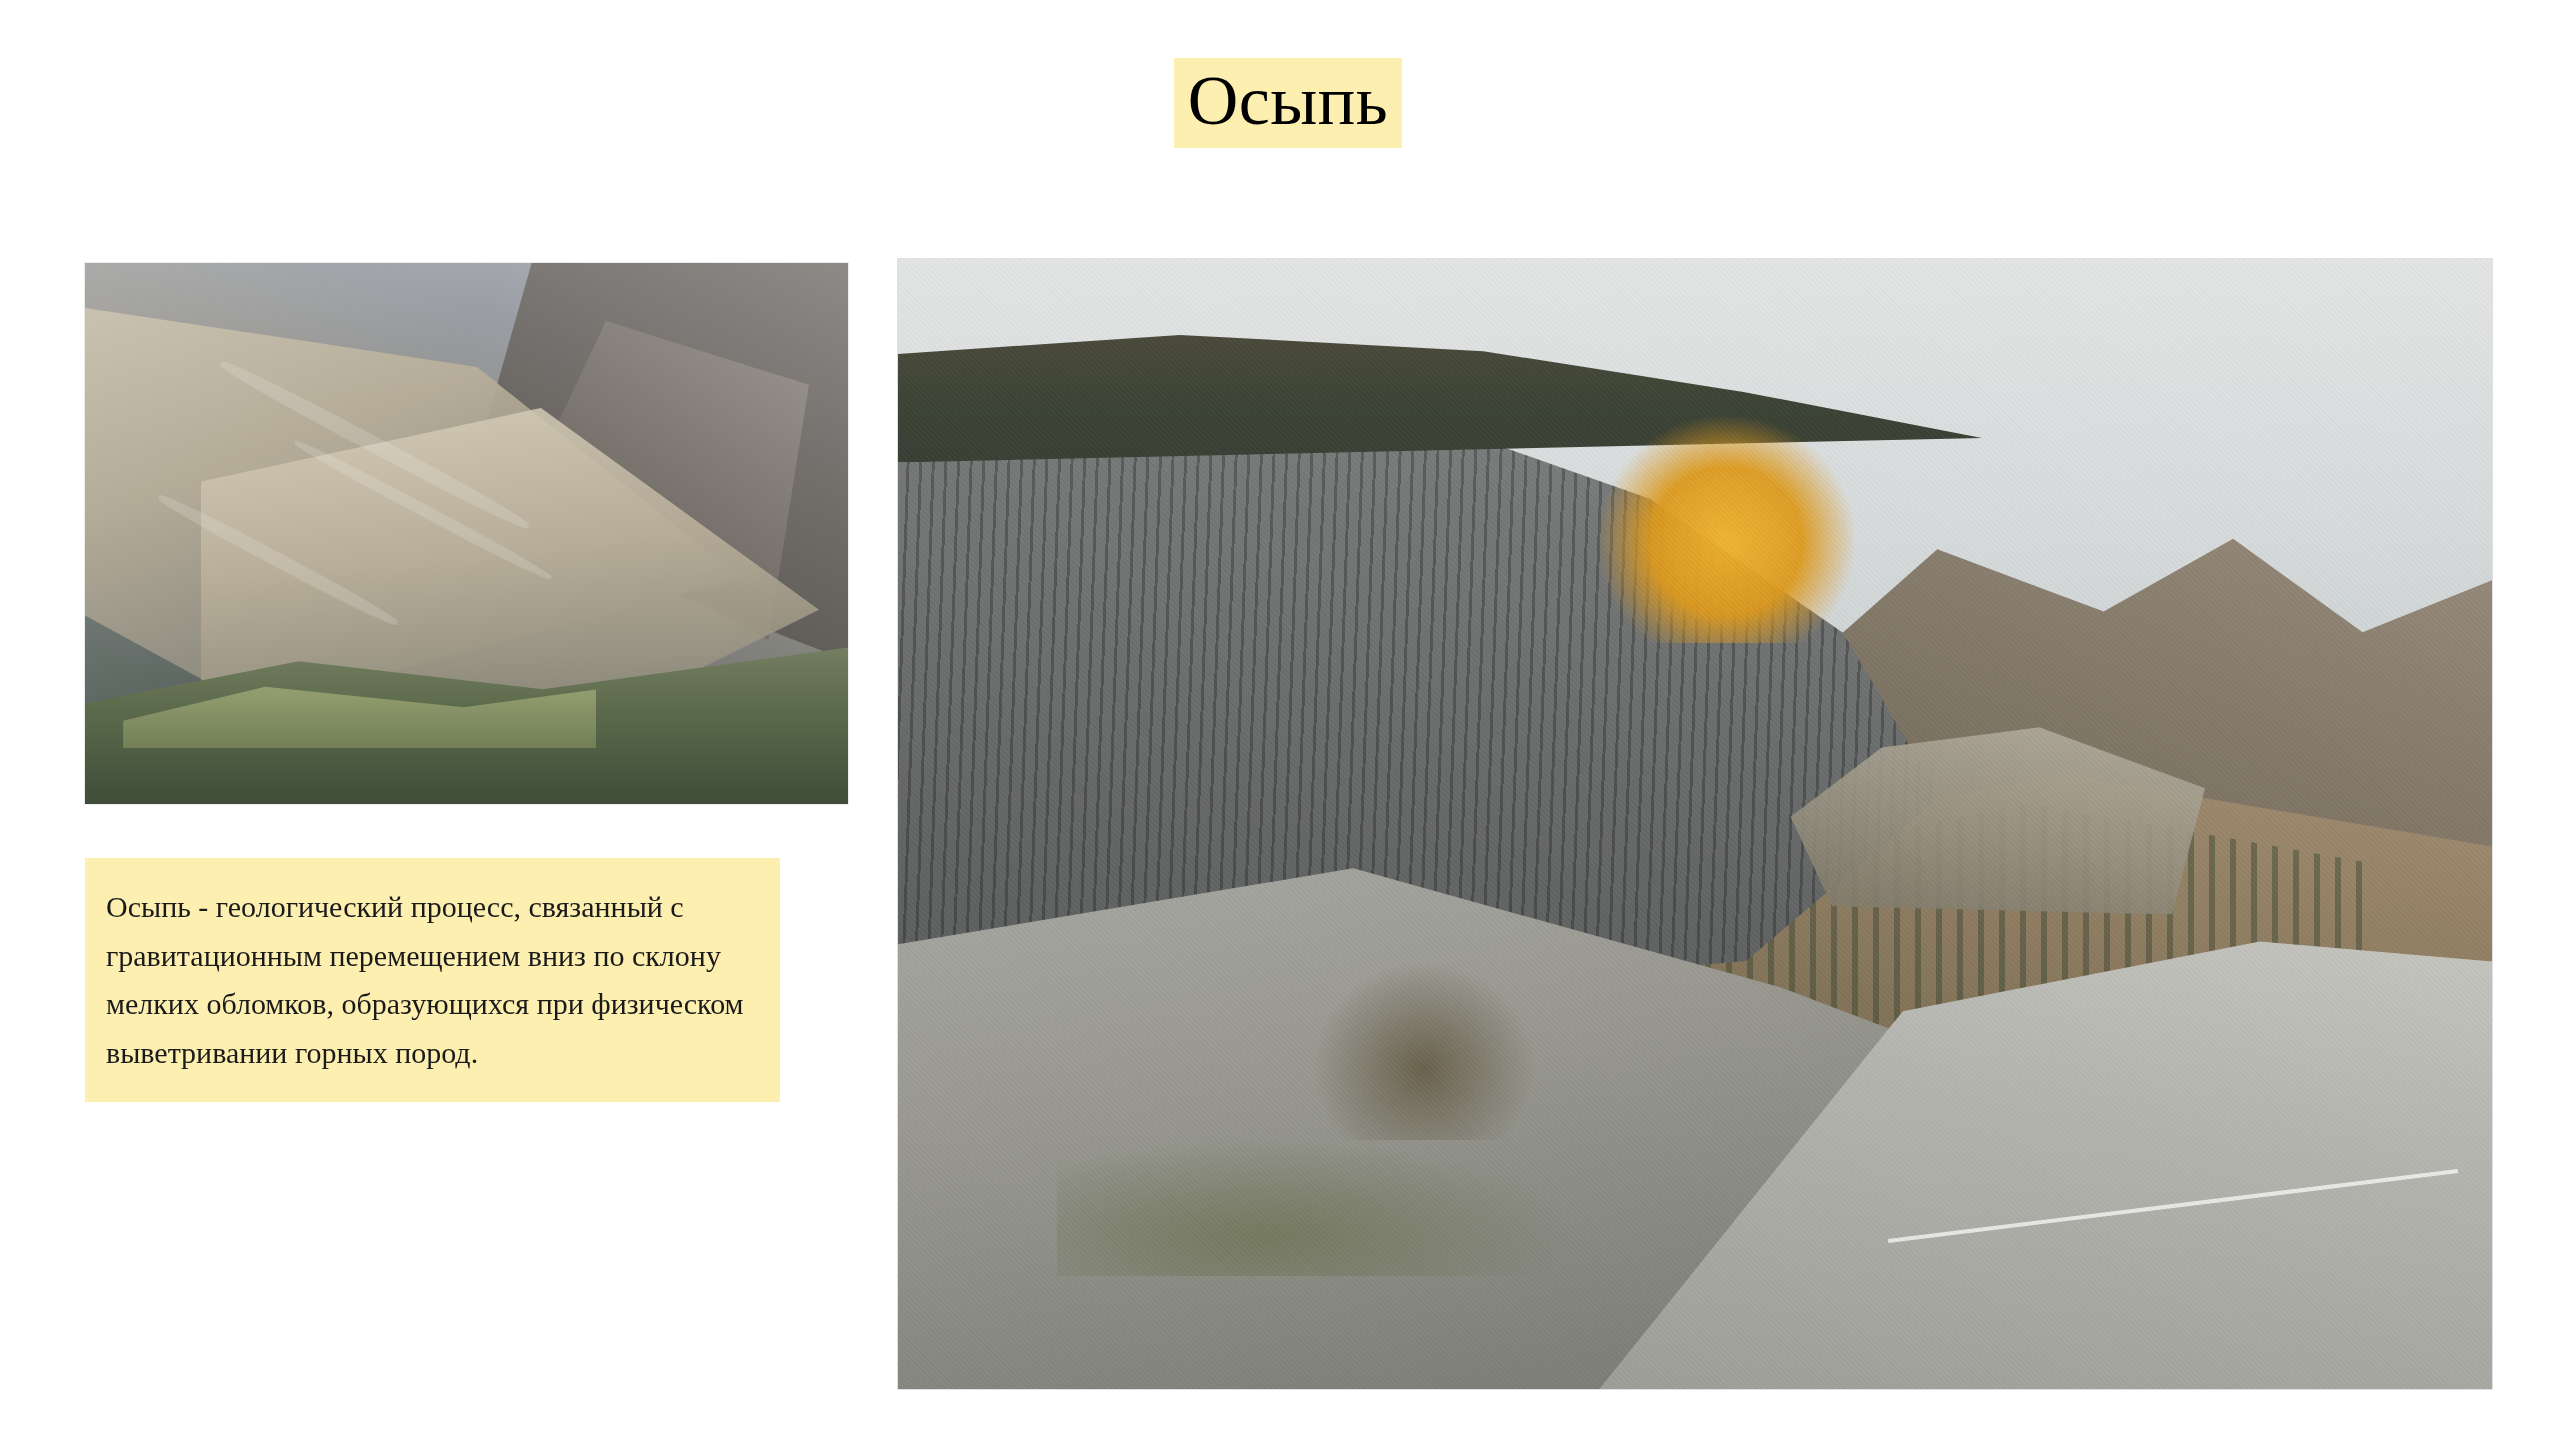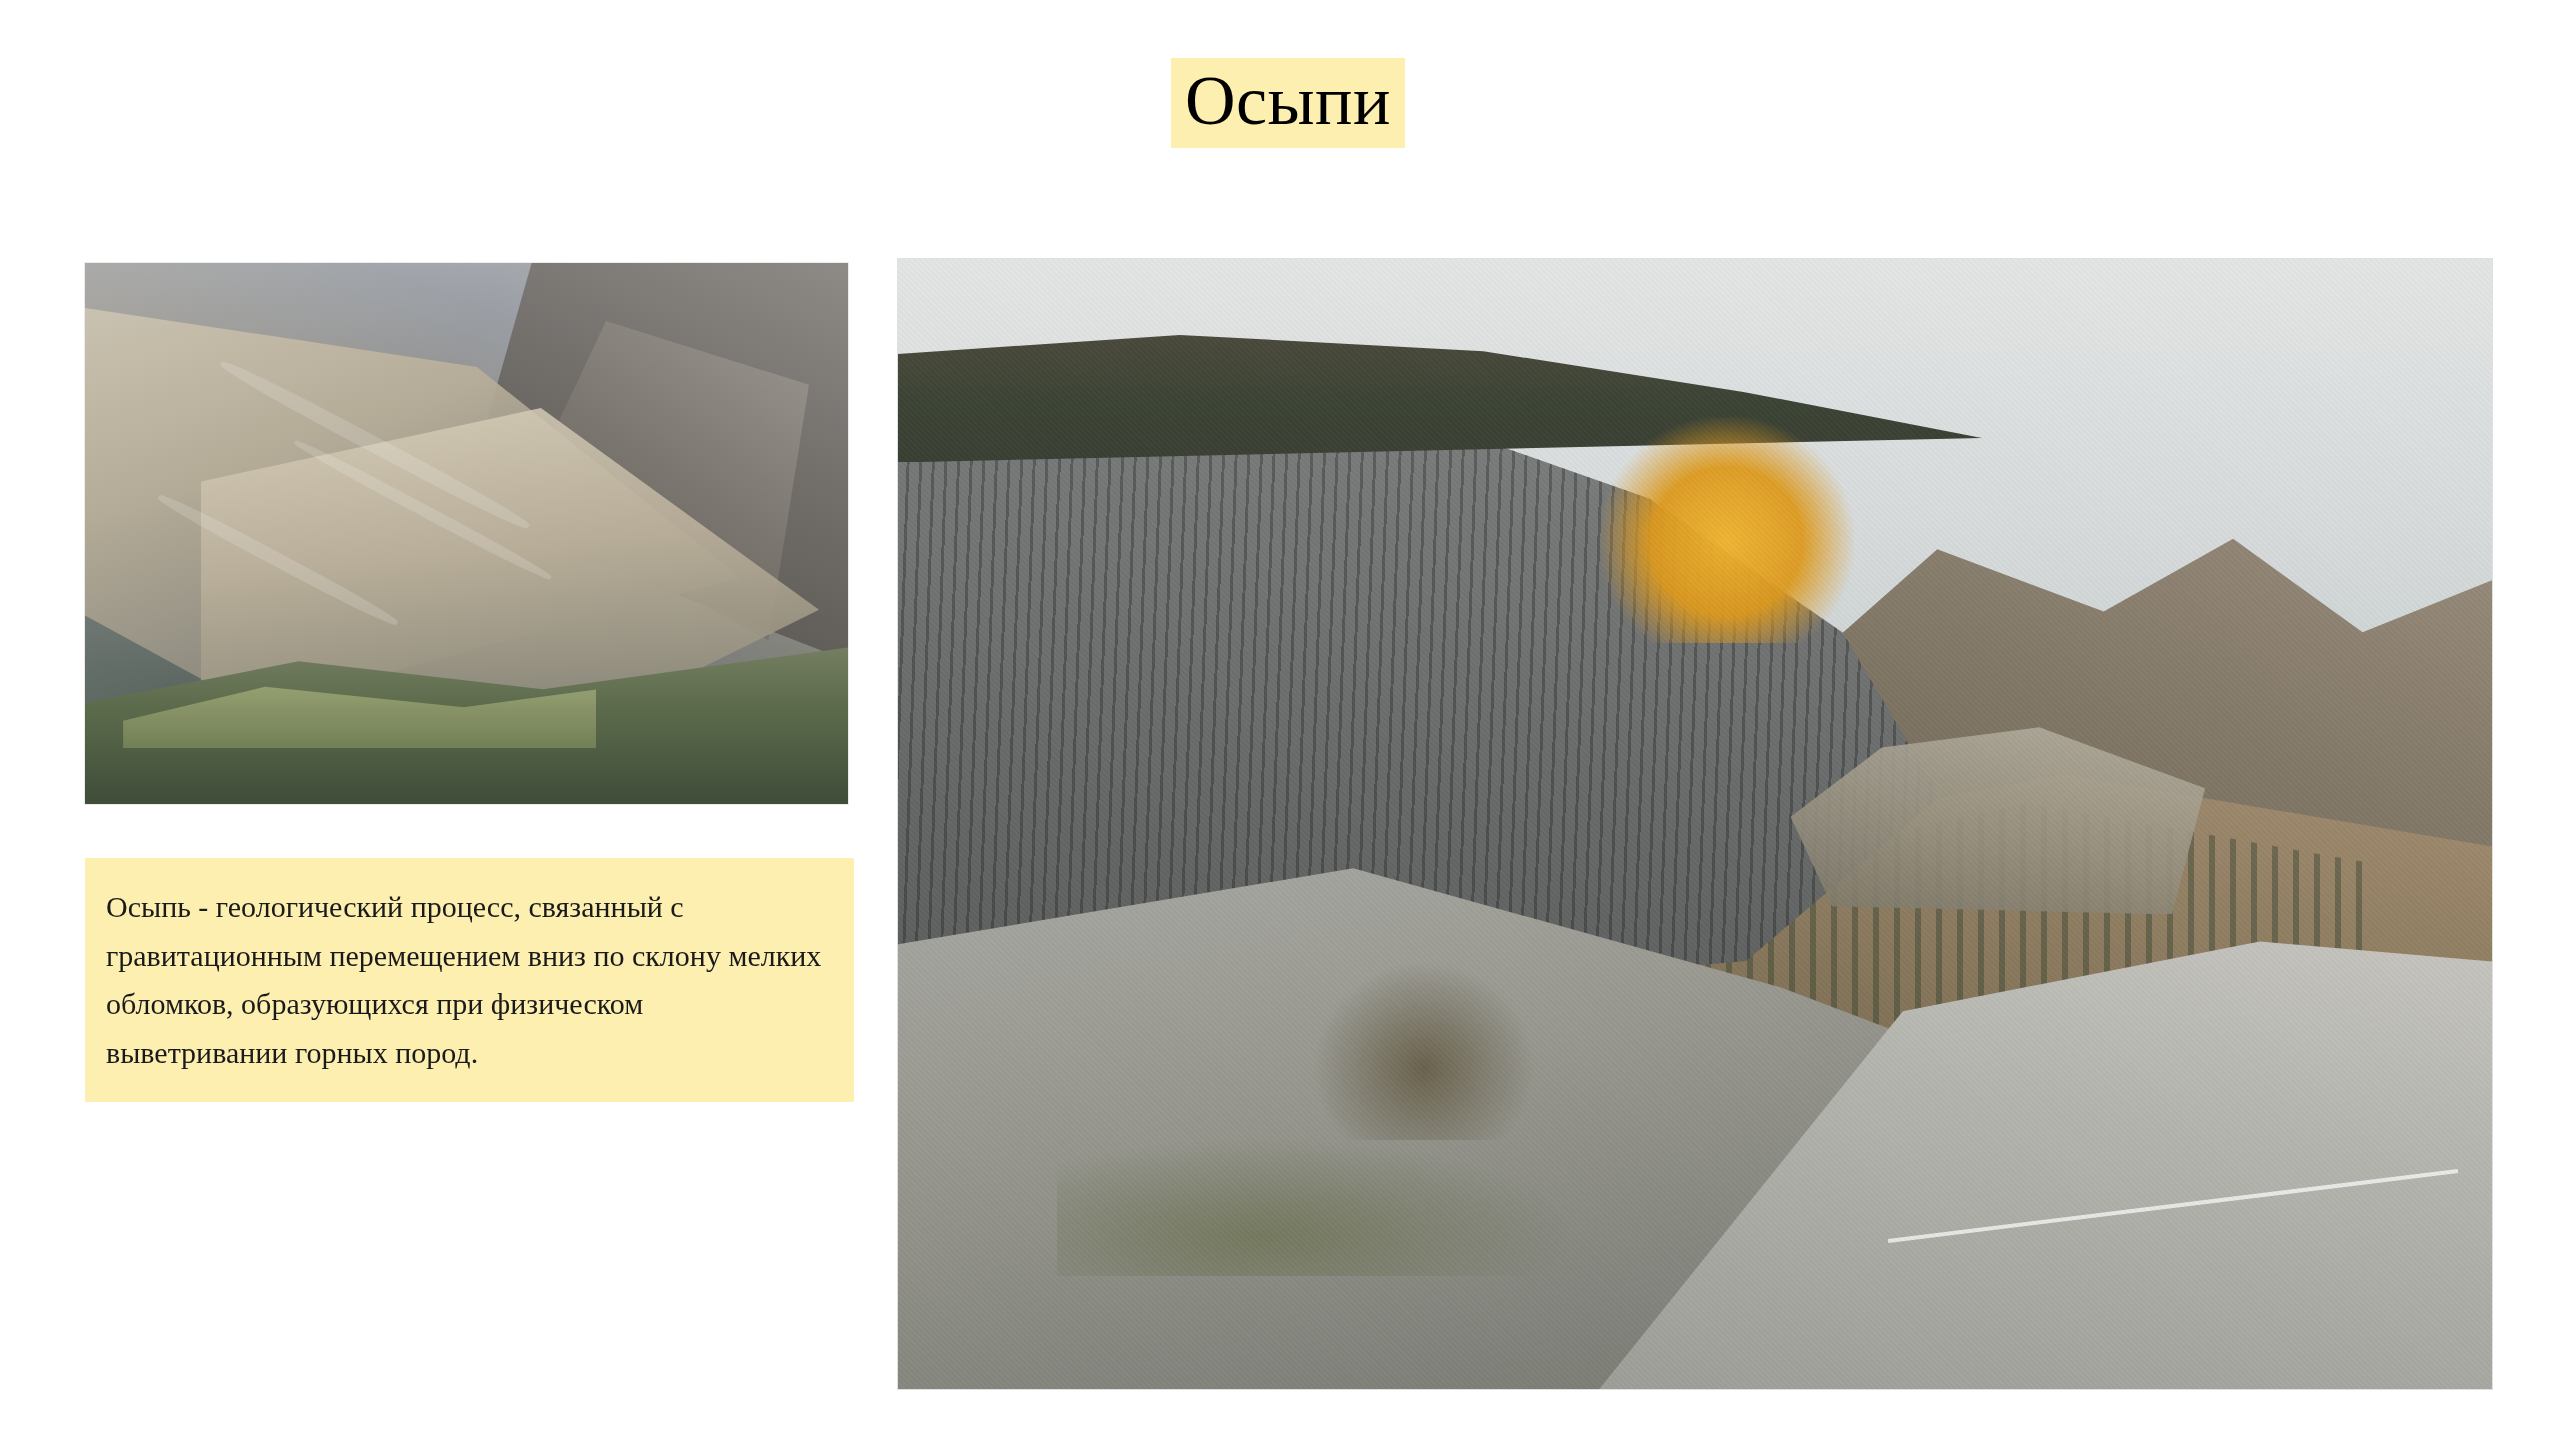--- a/index.html
+++ b/index.html
@@ -112,21 +112,21 @@
     background: rgba(255,255,255,0.16);
     transform: rotate(28deg);
     border-radius: 40%;
   }
 
   
   .caption {
     position: absolute;
     left: 85px;
     top: 858px;
-    width: 769px;
+    width: 695px;
     background: #fdefb0;
     padding: 25px 25px 25px 21px;
     box-sizing: border-box;
   }
   .caption p {
     margin: 0;
     font-family: "Liberation Serif", serif;
     font-size: 30px;
     line-height: 1.62;
     color: #1a1a1a;
@@ -249,21 +249,21 @@
       repeating-linear-gradient(45deg, rgba(255,255,255,0.018) 0 1.9px, rgba(0,0,0,0.018) 1.9px 3.9px);
     pointer-events: none;
   }
 </style>
 </head>
 <body>
 
 <div class="slide">
 
   <div class="title-wrap">
-    <span class="title">Осыпи</span>
+    <span class="title">Осыпь</span>
   </div>
 
   <div class="photo-left">
     <div class="sky"></div>
     <div class="ridge-right"></div>
     <div class="ridge-right2"></div>
     <div class="fan fan-a"></div>
     <div class="fan fan-b"></div>
     <div class="scree-streak" style="left:116px; top:174px; width:348px; height:15.5px;"></div>
     <div class="scree-streak" style="left:193px; top:241px; width:290px; height:11.6px;"></div>

